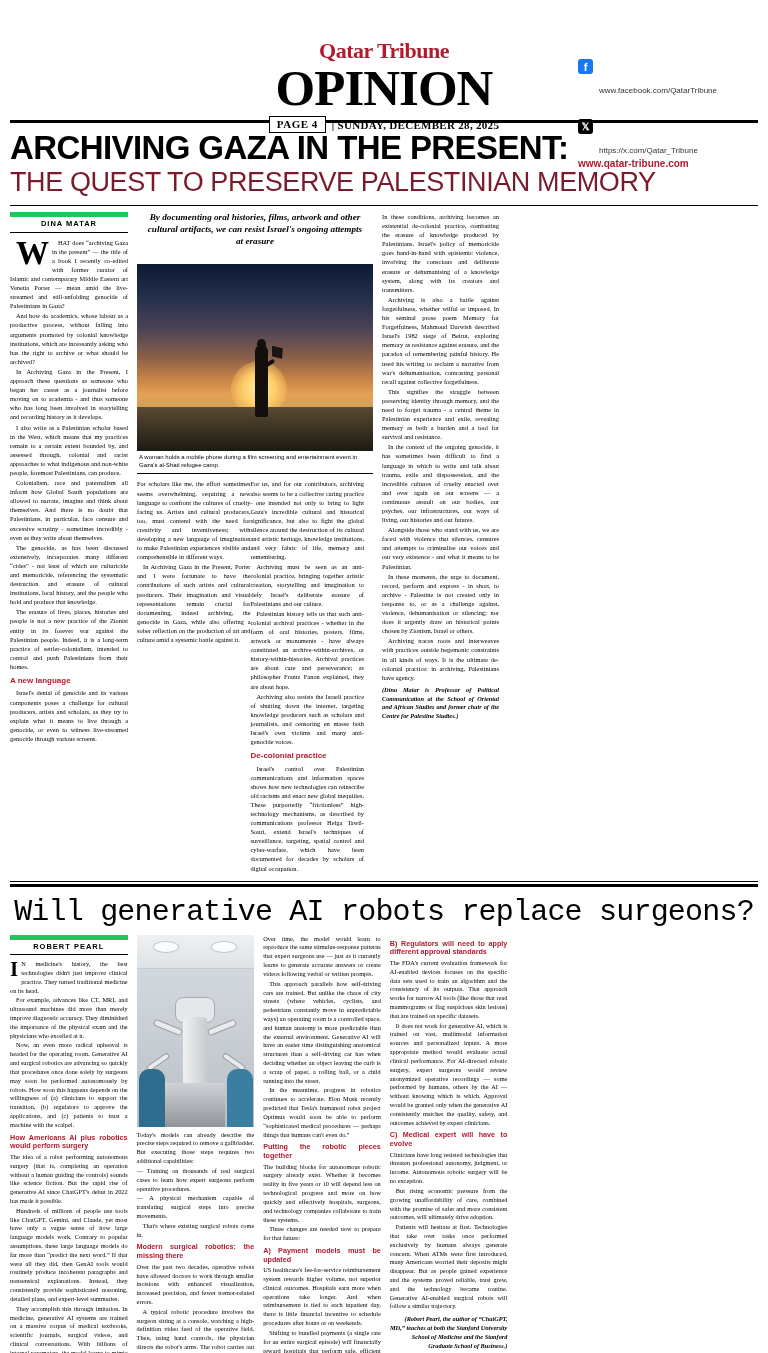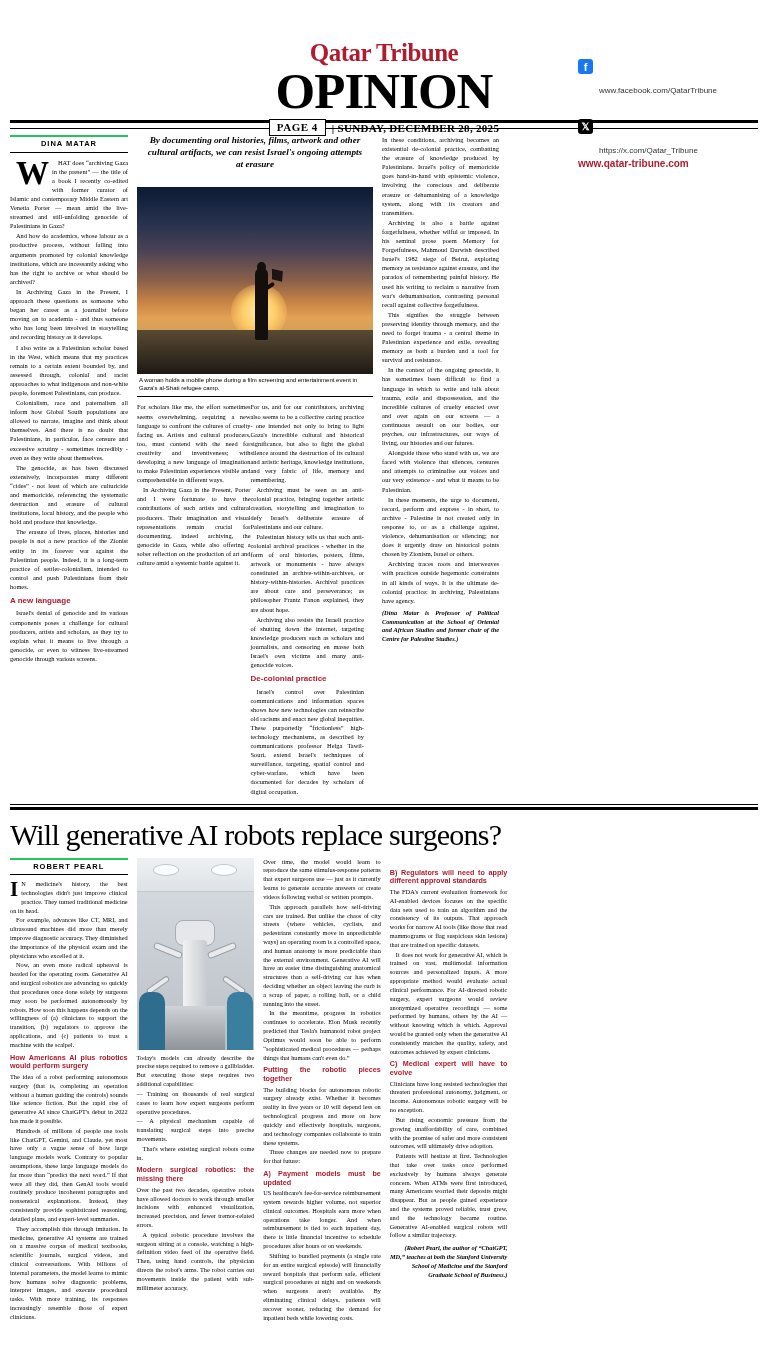--- a/index.html
+++ b/index.html
@@ -11,21 +11,21 @@
     color:#000;
     overflow:hidden;
   }
   .page { position:relative; width:768px; height:1353px; padding:0 10px; }
 
   
   .masthead { position:relative; height:118px; padding-top:40px; }
   .brand { text-align:center; }
   .brand-name {
     font-family:"Liberation Serif", serif;
-    font-weight:bold; font-size:25px; letter-spacing:-0.5px;
+    font-weight:bold; font-size:22px; letter-spacing:-0.5px;
     color:#b01c2e; line-height:1;
   }
   .opinion-word {
     font-family:"Liberation Serif", serif;
     font-weight:bold; font-size:51px; line-height:0.95;
     letter-spacing:-1px; margin-top:2px;
   }
   .page-line {
     display:flex; align-items:center; justify-content:center;
     margin-top:4px; font-size:11px; font-weight:bold;
@@ -75,21 +75,21 @@
   .col { font-size:6.4px; line-height:1.42; text-align:justify; }
   .col p { margin:0 0 1px; text-indent:6px; }
   .col p.nofirst { text-indent:0; }
   .c-narrow { width:118px; }
   .c-mid { width:236px; }
   .c-wide { width:117px; }
 
   .byline {
     font-family:"Liberation Sans", sans-serif;
     font-size:7.5px; font-weight:bold; letter-spacing:1px;
-    border-top:2px solid #22c55e; border-bottom:1px solid #000;
+    border-top:5px solid #22c55e; border-bottom:1px solid #000;
     padding:2px 0; margin-bottom:5px; text-align:center;
   }
   .dropcap-p { text-indent:0; }
   .dropcap-p::first-letter {
     float:left; font-size:33px; line-height:0.8; font-weight:bold;
     padding:2px 3px 0 0; font-family:"Liberation Serif", serif;
   }
   .subhead-red {
     color:#b01c2e; font-family:"Liberation Sans", sans-serif;
     font-weight:bold; font-size:8px; margin:4px 0 2px;
@@ -144,23 +144,23 @@
   .sig {
     font-style:italic; font-weight:bold; font-size:6.3px;
     text-align:justify; margin-top:4px; line-height:1.4;
   }
 
   .rule-sep { border-top:1px solid #000; margin:7px 0 0; }
   .rule-sep2 { border-top:3px solid #000; margin:2px 0 6px; }
 
   
   .headline2 {
-    font-family:Liberation Serif, serif;
+    font-family:Liberation Mono, monospace;
     font-size:30px; font-weight:normal; letter-spacing:-0.8px;
-    padding:2px 0 6px;
+    text-align:center; padding:2px 0 6px;
   }
   .art2 { display:flex; gap:9px; }
   .c2 { width:117.6px; font-size:6.3px; line-height:1.4; text-align:justify; }
   .c2 p { margin:0 0 1px; text-indent:6px; }
   .c2 p.nofirst { text-indent:0; }
   .subhead-red2 {
     color:#b01c2e; font-family:"Liberation Sans", sans-serif;
     font-weight:bold; font-size:7.2px; margin:4px 0 2px; line-height:1.2;
   }
   .dropcap2::first-letter {
@@ -241,20 +241,24 @@
       <div class="social-row">
         <span class="sq x">𝕏</span>
         <span class="social-url">https://x.com/Qatar_Tribune</span>
       </div>
       <div class="site-url">www.qatar-tribune.com</div>
     </div>
   </div>
 
   <div class="rule-thick"></div>
 
+  <div class="headline-wrap">
+    <div class="headline">ARCHIVING GAZA IN THE PRESENT:</div>
+    <div class="subheadline">THE QUEST TO PRESERVE PALESTINIAN MEMORY</div>
+  </div>
   <div class="rule-thin"></div>
 
   <div class="art1">
 
     <div class="col c-narrow">
       <div class="byline">DINA MATAR</div>
       <p class="dropcap-p">WHAT does “archiving Gaza in the present” — the title of a book I recently co-edited with former curator of Islamic and contemporary Middle Eastern art Venetia Porter — mean amid the live-streamed and still-unfolding genocide of Palestinians in Gaza?</p>
       <p>And how do academics, whose labour as a productive process, without falling into arguments promoted by colonial knowledge institutions, which are incessantly asking who has the right to archive or what should be archived?</p>
       <p>In Archiving Gaza in the Present, I approach these questions as someone who began her career as a journalist before moving on to academia - and thus someone who has long been involved in storytelling and recording history as it develops.</p>
       <p>I also write as a Palestinian scholar based in the West, which means that my practices remain to a certain extent bounded by, and assessed through, colonial and racist approaches to what indigenous and non-white people, foremost Palestinians, can produce.</p>
@@ -356,21 +360,21 @@
       <p>In the meantime, progress in robotics continues to accelerate. Elon Musk recently predicted that Tesla's humanoid robot project Optimus would soon be able to perform “sophisticated medical procedures — perhaps things that humans can't even do.”</p>
       <div class="subhead-red2">Putting the robotic pieces together</div>
       <p class="nofirst">The building blocks for autonomous robotic surgery already exist. Whether it becomes reality in five years or 10 will depend less on technological progress and more on how quickly and effectively hospitals, surgeons, and technology companies collaborate to train these systems.</p>
       <p>Three changes are needed now to prepare for that future:</p>
       <div class="subhead-red2">A) Payment models must be updated</div>
       <p class="nofirst">US healthcare's fee-for-service reimbursement system rewards higher volume, not superior clinical outcomes. Hospitals earn more when operations take longer. And when reimbursement is tied to each inpatient day, there is little financial incentive to schedule procedures after hours or on weekends.</p>
       <p>Shifting to bundled payments (a single rate for an entire surgical episode) will financially reward hospitals that perform safe, efficient surgical procedures at night and on weekends when surgeons aren't available. By eliminating clinical delays, patients will recover sooner, reducing the demand for inpatient beds while lowering costs.</p>
     </div>
 
     <div class="c2">
-      <div class="subhead-red2" style="margin-top:11px">B) Regulators will need to apply different approval standards</div>
+      <div class="subhead-red2" style="margin-top:5px">B) Regulators will need to apply different approval standards</div>
       <p class="nofirst">The FDA's current evaluation framework for AI-enabled devices focuses on the specific data sets used to train an algorithm and the consistency of its outputs. That approach works for narrow AI tools (like those that read mammograms or flag suspicious skin lesions) that are trained on specific datasets.</p>
       <p>It does not work for generative AI, which is trained on vast, multimodal information sources and personalized inputs. A more appropriate method would evaluate actual clinical performance. For AI-directed robotic surgery, expert surgeons would review anonymized operative recordings — some performed by humans, others by the AI — without knowing which is which. Approval would be granted only when the generative AI consistently matches the quality, safety, and outcomes achieved by expert clinicians.</p>
       <div class="subhead-red2">C) Medical expert will have to evolve</div>
       <p class="nofirst">Clinicians have long resisted technologies that threaten professional autonomy, judgment, or income. Autonomous robotic surgery will be no exception.</p>
       <p>But rising economic pressure from the growing unaffordability of care, combined with the promise of safer and more consistent outcomes, will ultimately drive adoption.</p>
       <p>Patients will hesitate at first. Technologies that take over tasks once performed exclusively by humans always generate concern. When ATMs were first introduced, many Americans worried their deposits might disappear. But as people gained experience and the systems proved reliable, trust grew, and the technology became routine. Generative AI-enabled surgical robots will follow a similar trajectory.</p>
       <div class="sig2">(Robert Pearl, the author of “ChatGPT, MD,” teaches at both the Stanford University School of Medicine and the Stanford Graduate School of Business.)</div>
     </div>
   </div>
 

